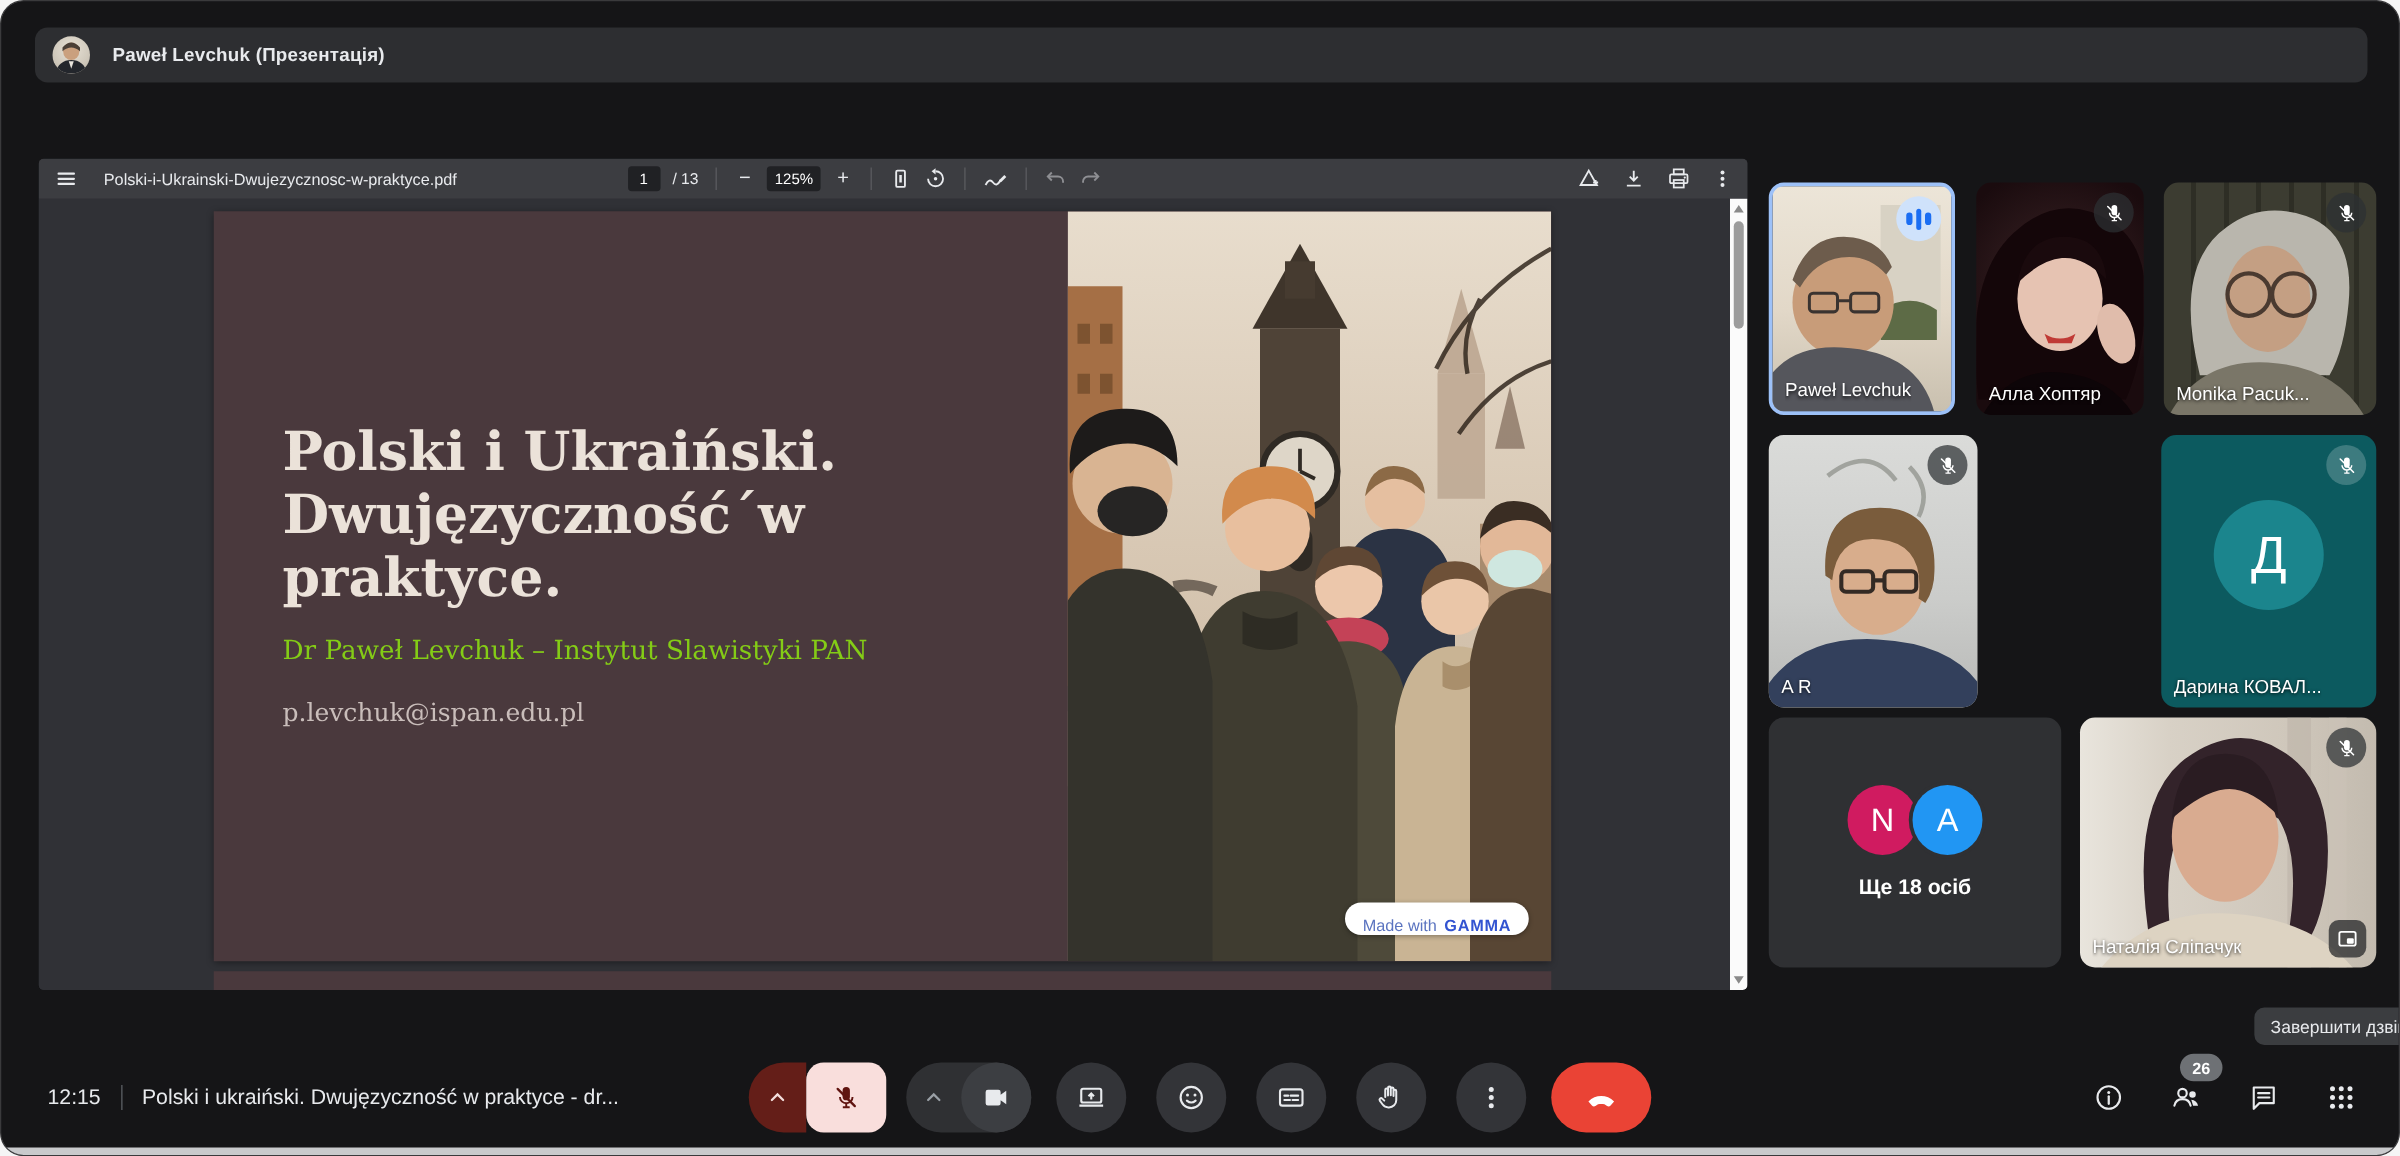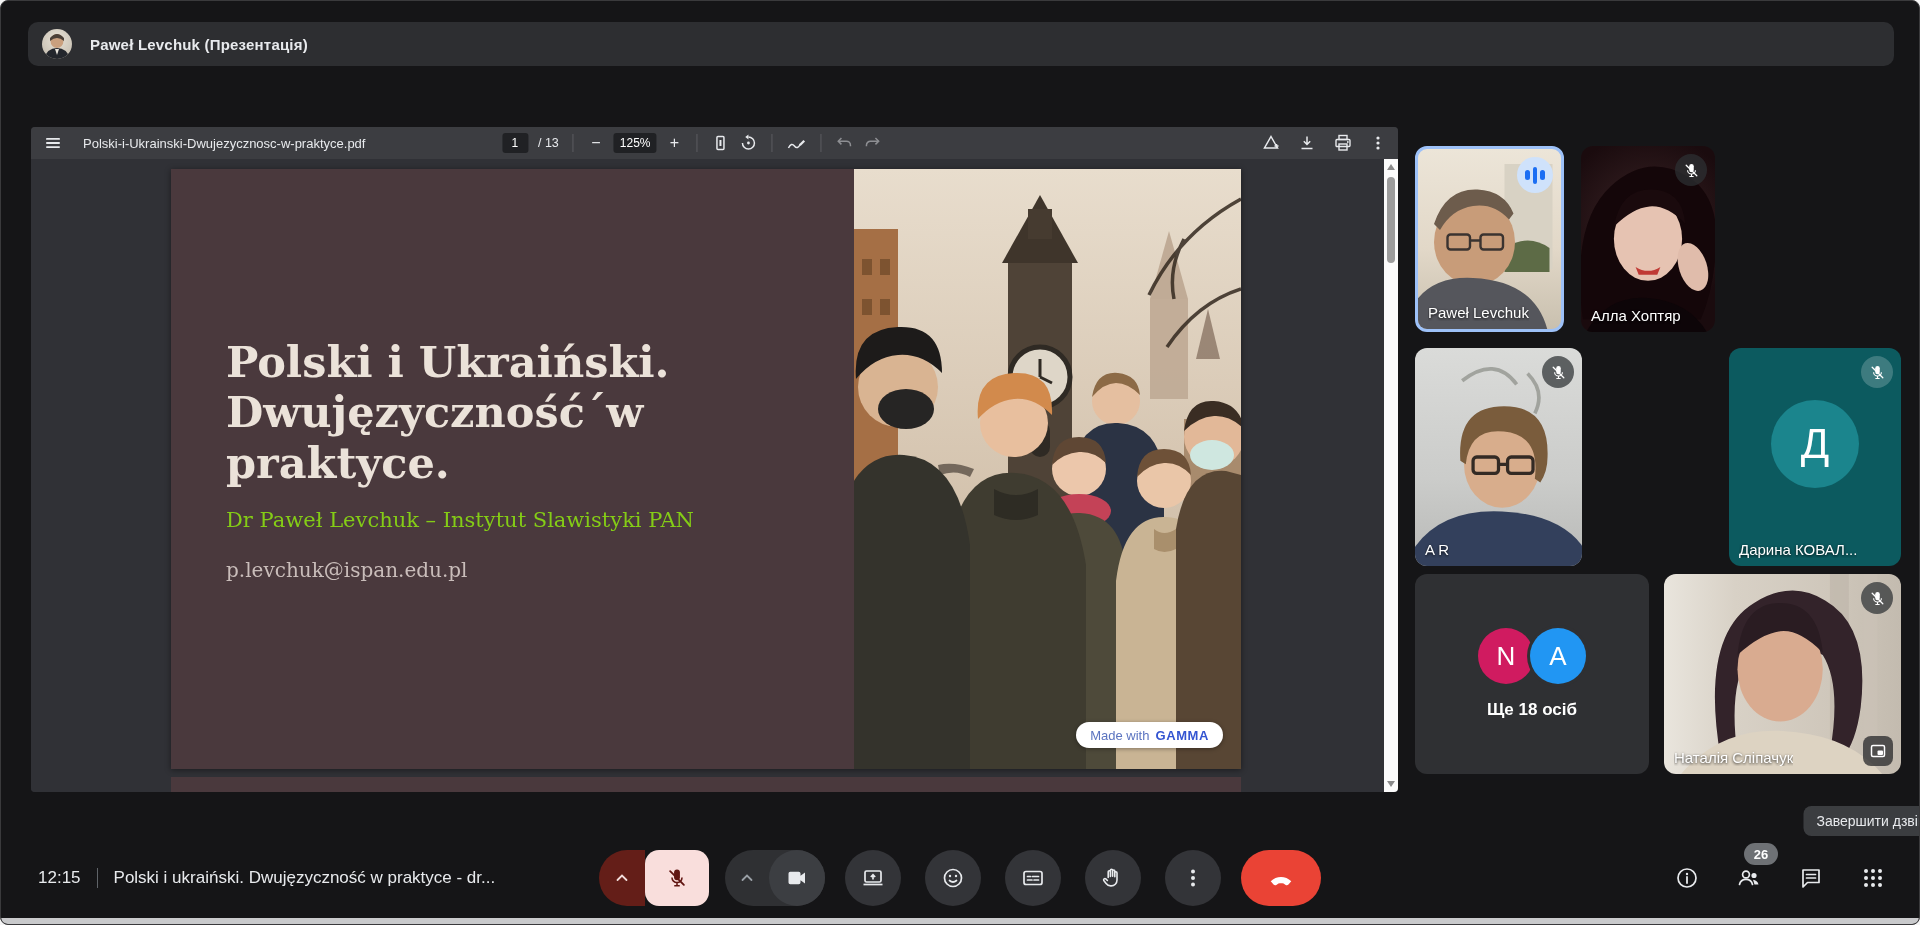--- a/index.html
+++ b/index.html
@@ -1,17 +1,17 @@
 <!DOCTYPE html>
 <html><head>
 <meta charset="utf-8">
 <style>
   * { margin:0; padding:0; box-sizing:border-box; }
   html,body { background:#f5f5f5; font-family:"Liberation Sans", sans-serif; }
-  .window{ position:relative; width:1920px; height:925px; background:#151517; border-radius:8px;
+  .window{ position:relative; width:1920px; height:925px; background:#151517; border-radius:19px;
            border:1px solid #3a3a3c; overflow:hidden; }
   .bottom-edge{ position:absolute; left:0; right:0; bottom:0; height:6px; background:#c9cacc;
            border-radius:0 0 15px 15px; }
 
   
   .banner{ position:absolute; left:27px; top:21px; width:1866px; height:44px; background:#2d2e31;
            border-radius:10px; display:flex; align-items:center; padding:0 14px; gap:18px; }
   .banner .avatar{ width:30px; height:30px; border-radius:50%; overflow:hidden; flex:0 0 auto;
            background:radial-gradient(circle at 50% 35%, #e8e2d6 0%, #cfc8bb 60%, #b7b0a3 100%); position:relative;}
   .banner .avatar svg{ position:absolute; inset:0; }
@@ -38,21 +38,21 @@
   .slide{ position:absolute; left:140px; top:10px; width:1070px; height:600px; background:#4a393d;
         display:flex; box-shadow:0 1px 6px rgba(0,0,0,.45); }
   .page2{ position:absolute; left:140px; top:618px; width:1070px; height:15px; background:#4a393d; }
   .slide-text{ width:683px; padding:168px 40px 16px 55px; }
   .slide-title{ font-family:"DejaVu Serif", serif; font-size:43px; line-height:1.17; color:#ebe2d9; font-weight:700; }
   .slide-sub{ font-family:"DejaVu Serif", serif; font-size:21px; color:#84cc16; margin-top:20px; }
   .slide-email{ font-family:"DejaVu Serif", serif; font-size:20px; color:#c9bdba; margin-top:26px; }
   .slide-photo{ position:relative; width:387px; height:600px; overflow:hidden; }
   .slide-photo > svg{ position:absolute; inset:0; }
   .gamma-badge{ position:absolute; right:18px; bottom:21px; height:26px; background:#fff; border-radius:14px;
-        display:flex; align-items:center; gap:6px; padding:0 14px; box-shadow:0 1px 4px rgba(0,0,0,.35); }
+        display:flex; align-items:flex-end; gap:6px; padding:0 14px; box-shadow:0 1px 4px rgba(0,0,0,.35); }
   .gamma-badge .prefix{ font-size:13px; color:#5b74c0; }
   .gamma-badge .brand{ font-size:13px; font-weight:800; color:#3354d1; letter-spacing:.6px; }
 
   .pdf-scrollbar{ position:absolute; right:0; top:0; bottom:0; width:14px; background:#fbfbfb; }
   .sb-thumb{ position:absolute; left:3px; top:18px; width:8px; height:86px; background:#9c9c9c; border-radius:4px; }
   .sb-up,.sb-down{ position:absolute; left:3px; width:0; height:0; border-left:4px solid transparent;
         border-right:4px solid transparent; }
   .sb-up{ top:5px; border-bottom:6px solid #8a8a8a; }
   .sb-down{ bottom:5px; border-top:6px solid #8a8a8a; }
 
@@ -364,20 +364,38 @@
         <path d="M-8 120q10-36 47-34q42 2 50 36z" fill="#55565c"></path>
       </svg>
       <div class="speak-ind">
           <i></i>
           <i></i>
           <i></i>
         </div>
       <div class="label">Paweł Levchuk</div>
     </div>
 
+    <div class="tile tile-monika">
+      <svg class="person" viewBox="0 0 100 120" preserveAspectRatio="xMidYMid slice">
+        <path d="M17 96Q4 44 30 26q16-12 37-5q23 8 20 41q-2 22-9 34z" fill="#b9b6ad"></path>
+        <ellipse cx="49" cy="60" rx="20" ry="25" fill="#c49f83"></ellipse>
+        <circle cx="40" cy="58" r="10" fill="none" stroke="#4a3a30" stroke-width="2"></circle>
+        <circle cx="61" cy="58" r="10" fill="none" stroke="#4a3a30" stroke-width="2"></circle>
+        <path d="M50 58h1" stroke="#4a3a30" stroke-width="2"></path>
+        <path d="M0 120q14-32 49-30t48 30z" fill="#7a7668"></path>
+      </svg>
+      <div class="mic-off">
+        <svg width="17" height="17" viewBox="0 0 24 24">
+            <path d="M12 14.5a3.2 3.2 0 0 0 3.2-3.2V6a3.2 3.2 0 0 0-6.4 0v5.3A3.2 3.2 0 0 0 12 14.5z" fill="#fff"></path>
+            <path d="M6.5 11.5a5.5 5.5 0 0 0 11 0M12 17v3.5M9 20.5h6" fill="none" stroke="#fff" stroke-width="1.6"></path>
+            <path d="M4.5 4.5 19.5 19.5" stroke="#fff" stroke-width="1.8" stroke-linecap="round"></path>
+          </svg>
+      </div>
+      <div class="label">Monika Pacuk...</div>
+    </div>
 
     <div class="tile tile-ar">
       <svg class="person" viewBox="0 0 100 120" preserveAspectRatio="xMidYMid slice">
         <path d="M30 18q18-14 30 2M66 14q10 10 4 22" stroke="#8a8d86" stroke-width="2" fill="none" opacity=".7"></path>
         <ellipse cx="52" cy="64" rx="21" ry="24" fill="#d8ad8c"></ellipse>
         <path d="M29 62q-2-30 24-30q25 0 24 28q0 8-4 14l-3-2q3-24-17-26q-19-2-21 18z" fill="#7a5c3c"></path>
         <rect x="36" y="60" width="14" height="9" rx="2" fill="none" stroke="#332a24" stroke-width="1.8"></rect>
         <rect x="55" y="60" width="14" height="9" rx="2" fill="none" stroke="#332a24" stroke-width="1.8"></rect>
         <path d="M50 64h5" stroke="#332a24" stroke-width="1.8"></path>
         <path d="M-2 120q14-32 54-30q40 2 50 30z" fill="#33405c"></path>

